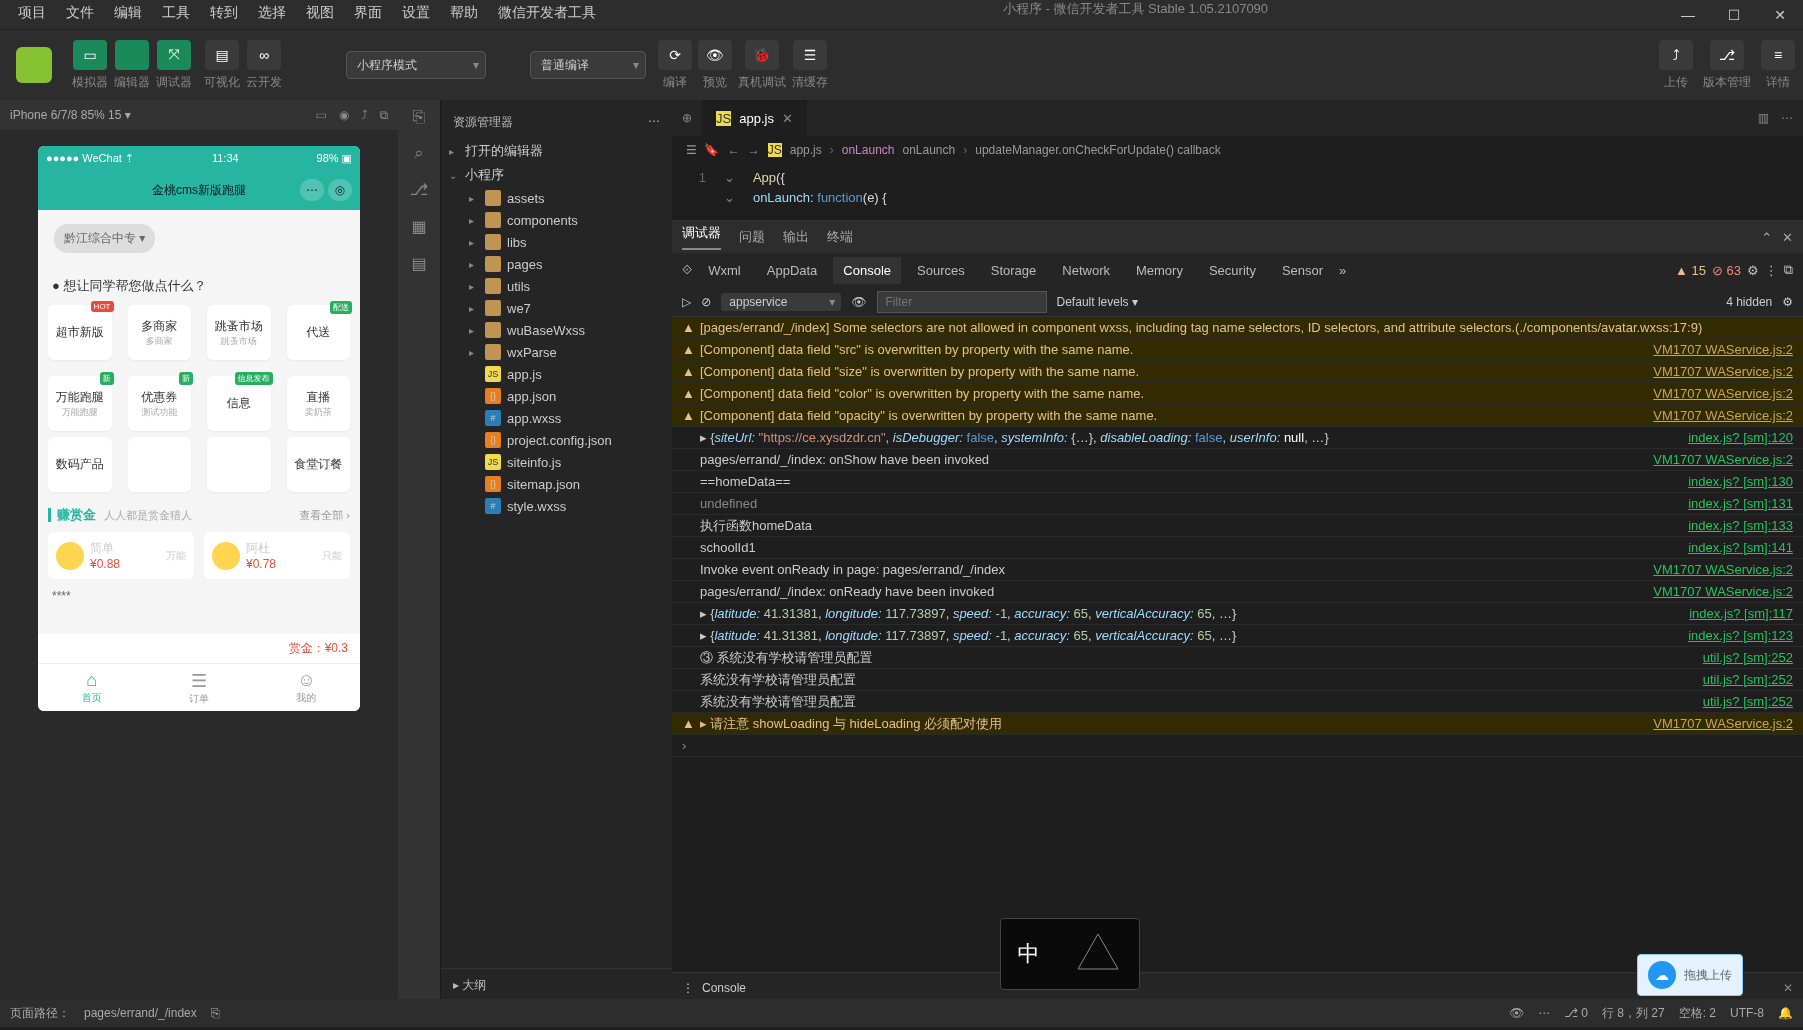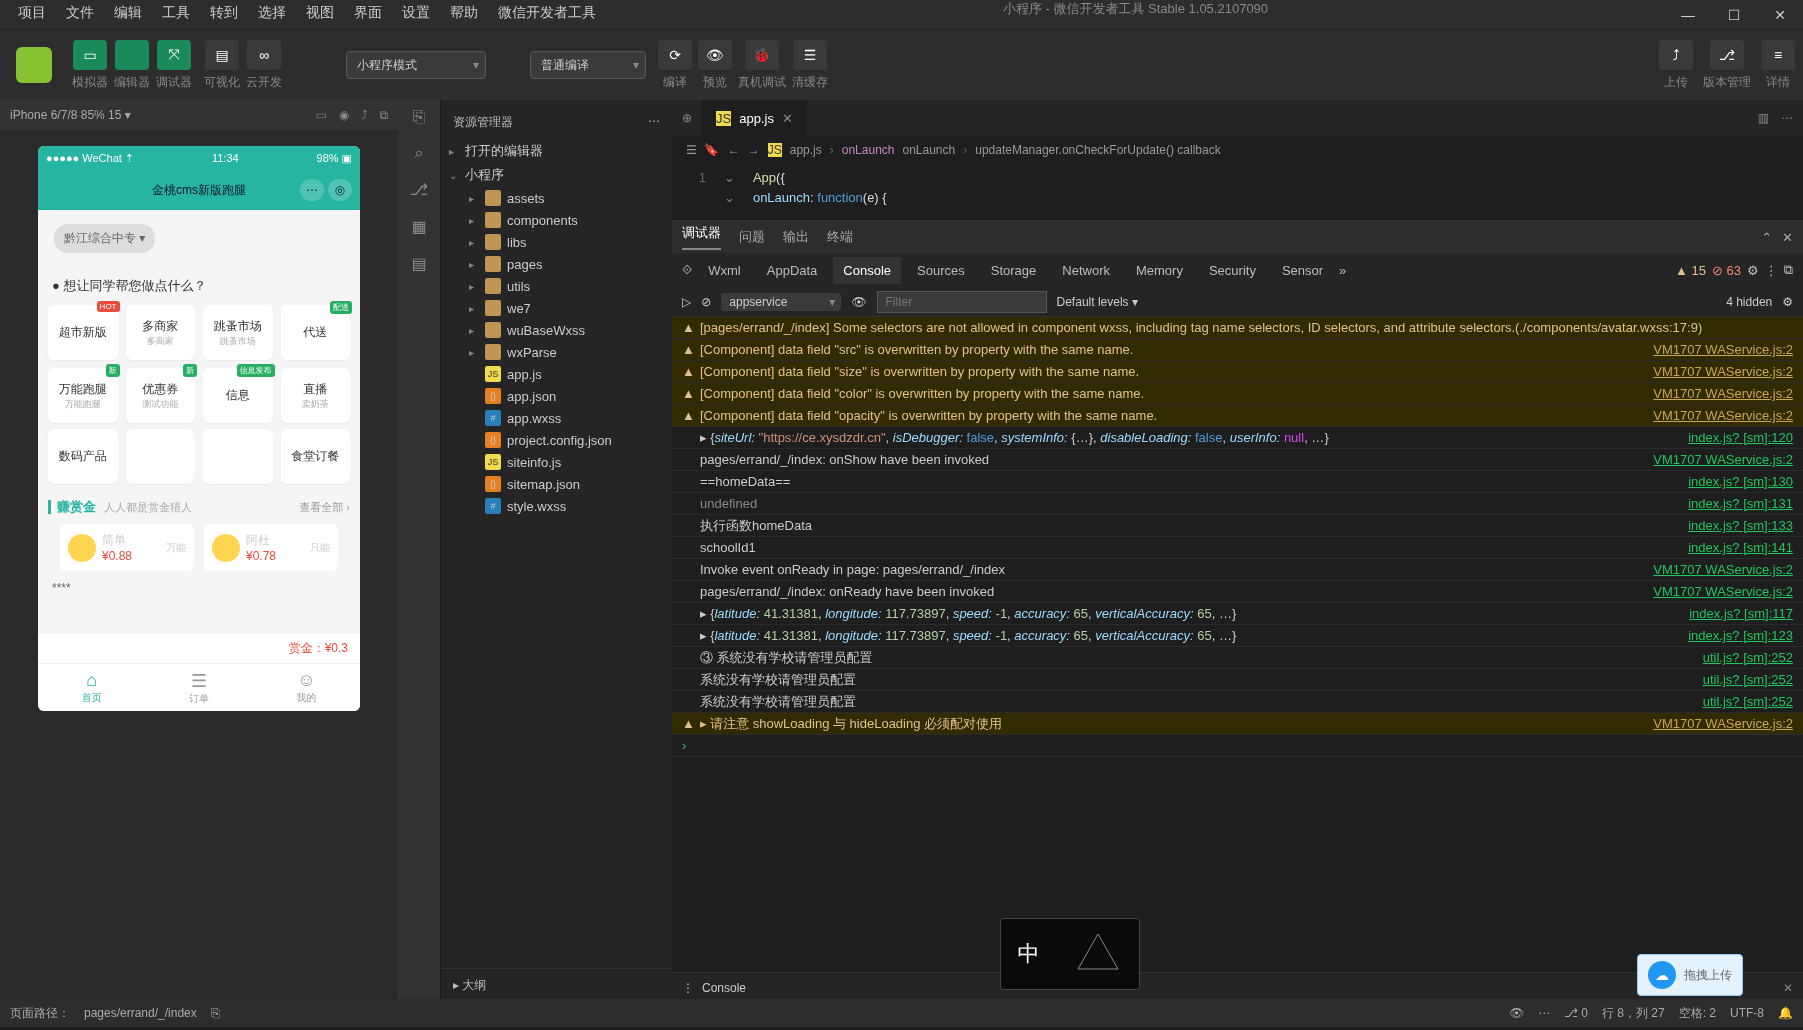--- a/index.html
+++ b/index.html
@@ -28,31 +28,31 @@
 
 .main{display:flex;height:calc(100% - 30px - 70px - 28px)}
 .simulator{width:398px;background:#2a2a2a;display:flex;flex-direction:column;align-items:center}
 .phone{width:322px;height:565px;background:#f5f5f5;border-radius:6px;margin-top:16px;overflow:hidden;position:relative}
 .phone-status{height:24px;background:#26b5a0;color:#fff;display:flex;align-items:center;justify-content:space-between;padding:0 8px;font-size:11px}
 .phone-header{height:40px;background:#26b5a0;color:#0f172a;display:flex;align-items:center;justify-content:center;font-size:12px;position:relative}
 .phone-header .capsule{position:absolute;right:8px;display:flex;gap:4px}
 .phone-header .capsule div{width:24px;height:22px;border-radius:12px;background:rgba(255,255,255,.2);display:flex;align-items:center;justify-content:center}
 .phone-tag{margin:8px;padding:6px 10px;background:#ddd;border-radius:14px;display:inline-block;font-size:12px;color:#666}
 .phone-prompt{padding:10px 14px;font-size:13px;color:#333}
-.phone-grid{display:grid;grid-template-columns:repeat(4,1fr);gap:8px;padding:0 10px}
+.phone-grid{display:grid;grid-template-columns:repeat(4,1fr);gap:16px;padding:0 10px}
 .phone-grid .cell{height:55px;background:#fff;border-radius:6px;display:flex;flex-direction:column;align-items:center;justify-content:center;font-size:12px;color:#333;position:relative;box-shadow:0 1px 2px rgba(0,0,0,.05)}
 .phone-grid .cell .sub{font-size:9px;color:#aaa}
 .phone-grid .cell .badge{position:absolute;top:-4px;right:-2px;background:#e74c3c;color:#fff;font-size:8px;padding:1px 3px;border-radius:3px}
 .phone-grid .cell .badge.g{background:#27ae60}
 .phone-section{margin:14px 10px 8px;display:flex;align-items:center;font-size:13px}
 .phone-section .bar{width:3px;height:14px;background:#26b5a0;margin-right:6px}
 .phone-section .title{color:#26b5a0;font-weight:bold}
 .phone-section .sub{color:#aaa;font-size:11px;margin-left:8px}
 .phone-section .more{margin-left:auto;color:#999;font-size:11px}
-.phone-users{display:flex;gap:10px;padding:0 22px}
+.phone-users{display:flex;gap:10px;padding:0 10px}
 .phone-users .u{flex:1;background:#fff;border-radius:6px;padding:8px;display:flex;align-items:center;gap:6px;font-size:12px}
 .phone-users .avatar{width:28px;height:28px;border-radius:50%;background:#ffd54f}
 .phone-users .info{flex:1}
 .phone-users .price{color:#e74c3c;font-size:12px}
 .phone-footer{position:absolute;bottom:0;left:0;right:0;background:#fff}
 .phone-footer .money{text-align:right;padding:6px 12px;font-size:12px;color:#999}
 .phone-footer .money span{color:#e74c3c}
 .phone-tabbar{height:48px;display:flex;border-top:1px solid #eee}
 .phone-tabbar .tab{flex:1;display:flex;flex-direction:column;align-items:center;justify-content:center;font-size:10px;color:#999}
 .phone-tabbar .tab.active{color:#26b5a0}
@@ -100,21 +100,21 @@
 .dev-filter .sel{background:#3a3a3a;padding:2px 26px 2px 8px;border-radius:3px;position:relative}
 .dev-filter .sel::after{content:"▾";position:absolute;right:6px;color:#888}
 .dev-filter input{background:#3a3a3a;border:1px solid #555;color:#ccc;padding:3px 8px;font-size:12px;width:170px}
 .console{flex:1;overflow:auto;font-family:Consolas,monospace;font-size:13px;line-height:21px}
 .console .row{display:flex;padding:0 10px;border-bottom:1px solid #2a2a2a}
 .console .row.warn{background:#332b00;color:#e2c08d}
 .console .ico{width:18px}
 .console .msg{flex:1;white-space:nowrap;overflow:hidden}
 .console .src{color:#22c55e;text-decoration:underline;white-space:nowrap;padding-left:10px}
 .console .row.warn .src{color:#c9a554}
-.s-str{color:#ce9178}.s-num{color:#b5cea8}.s-key{font-style:italic;color:#9cdcfe}.s-bool{color:#569cd6}.s-null{color:#d946ef}
+.s-str{color:#ce9178}.s-num{color:#b5cea8}.s-key{font-style:italic;color:#9cdcfe}.s-bool{color:#569cd6}.s-null{color:#ffffff}
 .drawer{height:30px;background:#252526;border-top:1px solid #333;display:flex;align-items:center;padding:0 10px;gap:8px;font-size:12px}
 .drawer .x{margin-left:auto;color:#888}
 
 .statusbar{position:absolute;bottom:3px;left:0;right:0;height:28px;background:#2d2d2d;display:flex;align-items:center;padding:0 10px;gap:14px;font-size:12px;color:#aaa}
 .statusbar .right{margin-left:auto;display:flex;gap:14px;align-items:center}
 
 .ime{position:absolute;bottom:40px;left:1000px;width:140px;height:72px;background:#0a0a0a;border:1px solid #444;border-radius:4px;display:flex;align-items:center;justify-content:space-around;color:#fff}
 
 .cloud-float{position:absolute;bottom:34px;right:60px;background:#e3f2fd;border:1px solid #90caf9;padding:6px 10px;border-radius:4px;font-size:12px;color:#666;display:flex;align-items:center;gap:8px}
 .cloud-float .cico{width:28px;height:28px;background:#2196f3;border-radius:50%;color:#fff;display:flex;align-items:center;justify-content:center;font-size:14px}

